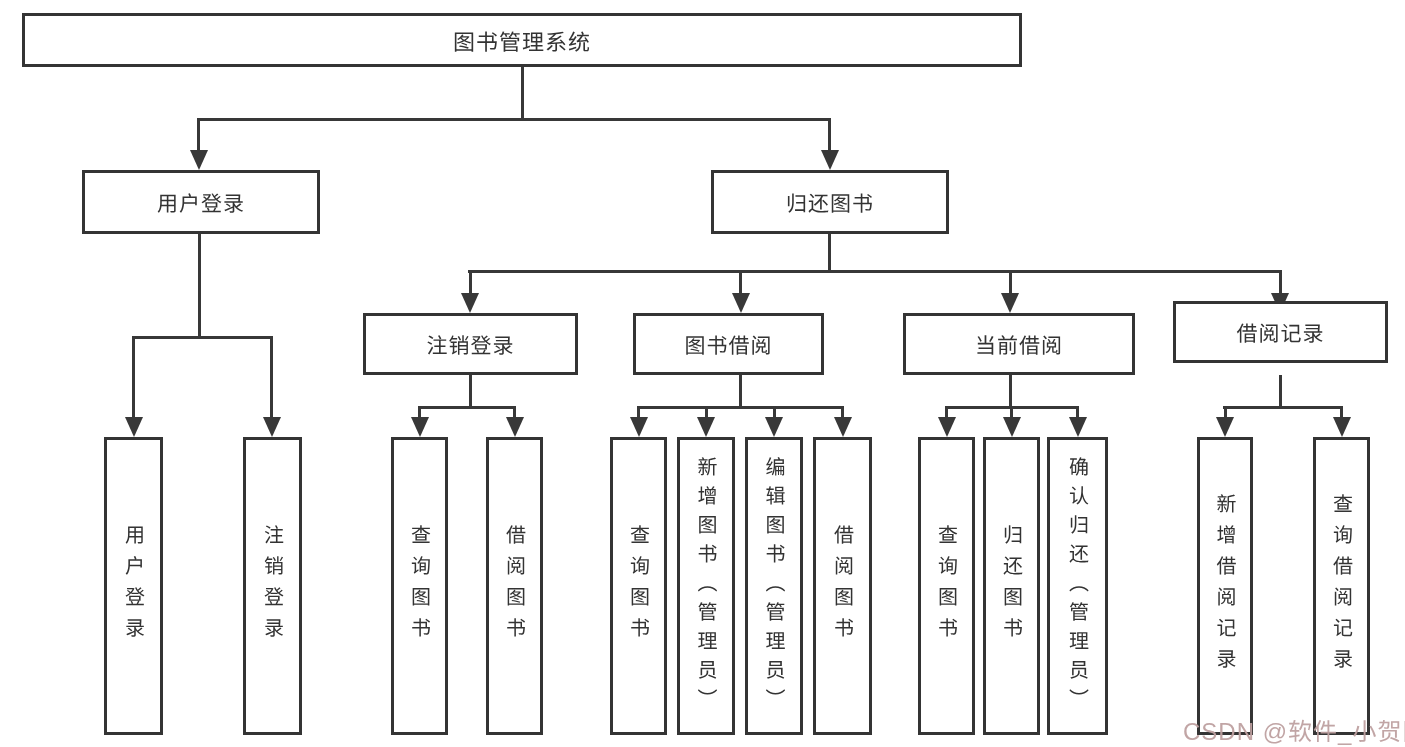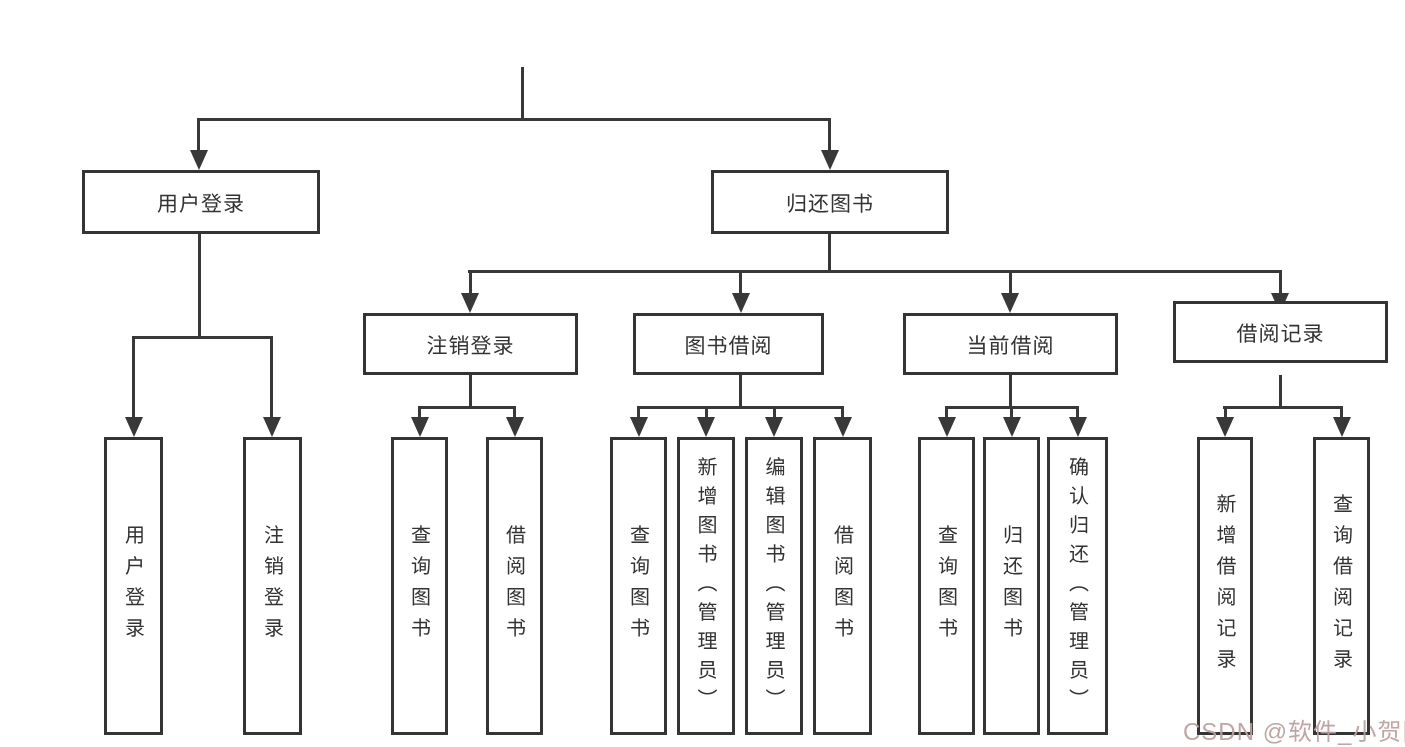--- a/index.html
+++ b/index.html
@@ -30,20 +30,23 @@
     position:absolute;left:1183px;top:712px;z-index:5;
     font-size:24px;letter-spacing:1px;color:rgba(190,160,160,0.95);
     white-space:nowrap;
   }
 </style>
 </head>
 <body>
 
 <div id="canvas">
 
+  <div class="box root" style="left:22px;top:13px;width:1000px;height:54px;">
+    <span>图书管理系统</span>
+  </div>
 
   <div class="vline" style="left:521px;top:67px;height:51px;"></div>
   <div class="hline" style="left:197px;top:118px;width:634px;"></div>
   <div class="vline" style="left:197px;top:118px;height:34px;"></div>
   <div class="arrow" style="left:190px;top:150px;"></div>
   <div class="vline" style="left:828px;top:118px;height:34px;"></div>
   <div class="arrow" style="left:821px;top:150px;"></div>
 
   <div class="box" style="left:82px;top:170px;width:238px;height:64px;">
     <span>用户登录</span>
@@ -69,21 +72,21 @@
   <div class="arrow" style="left:1001px;top:293px;"></div>
   <div class="vline" style="left:1279px;top:270px;height:23px;"></div>
   <div class="arrow" style="left:1271px;top:293px;"></div>
 
   <div class="box" style="left:363px;top:313px;width:215px;height:62px;">
     <span>注销登录</span>
   </div>
   <div class="box" style="left:633px;top:313px;width:191px;height:62px;">
     <span>图书借阅</span>
   </div>
-  <div class="box" style="left:903px;top:313px;width:215px;height:62px;">
+  <div class="box" style="left:903px;top:313px;width:232px;height:62px;">
     <span>当前借阅</span>
   </div>
   <div class="box" style="left:1173px;top:301px;width:215px;height:62px;">
     <span>借阅记录</span>
   </div>
 
   <div class="vline" style="left:469px;top:375px;height:31px;"></div>
   <div class="hline" style="left:418px;top:406px;width:98px;"></div>
   <div class="vline" style="left:418px;top:406px;height:13px;"></div>
   <div class="arrow" style="left:411px;top:417px;"></div>

